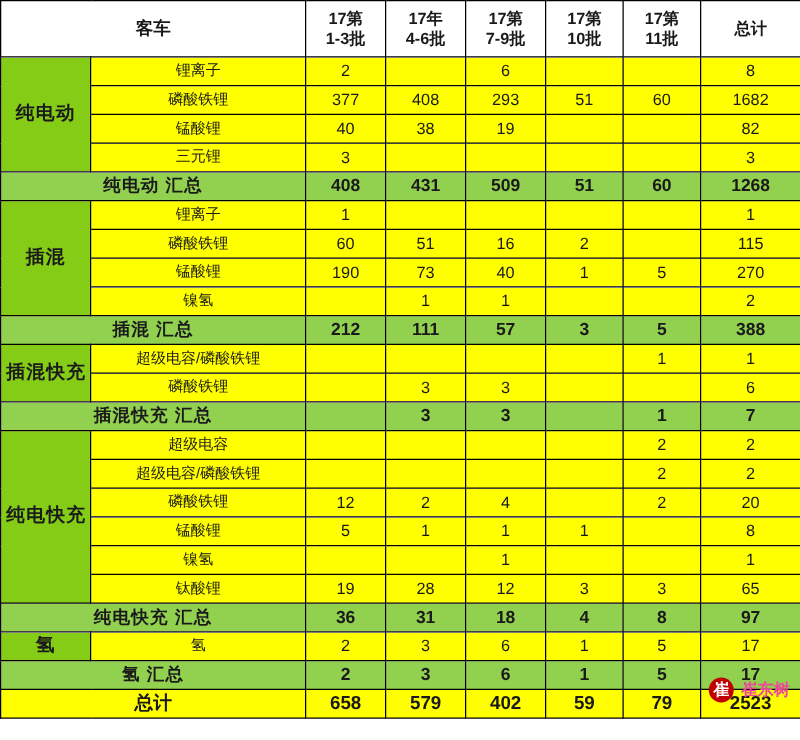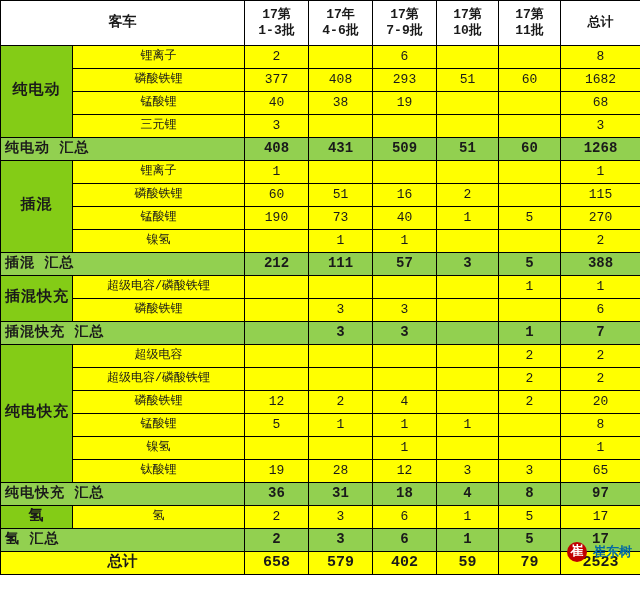--- a/index.html
+++ b/index.html
@@ -10,21 +10,20 @@
     width: 640px;
     height: 592px;
     background: #ffffff;
     font-family: "Liberation Sans", sans-serif;
     overflow: hidden;
   }
   #sheet {
     width: 640px;
     height: 592px;
     position: relative;
-    font-family: Liberation Mono, monospace;
   }
   table.grid {
     border-collapse: collapse;
     width: 640px;
     table-layout: fixed;
     font-size: 13px;
   }
   table.grid col.c0 { width: 72px; }
   table.grid col.c1 { width: 172px; }
   table.grid col.c2 { width: 64px; }
@@ -75,21 +74,21 @@
     background: #ffff00;
     font-size: 13px;
   }
   
   tr.sub td {
     background: #92d050;
     font-weight: bold;
     font-size: 14px;
   }
   tr.sub td.sublabel {
-    text-align: left;
+    text-align: center;
     letter-spacing: 1px;
   }
   
   tr.total td {
     background: #ffff00;
     font-weight: bold;
     font-size: 15px;
   }
   
   #watermark {
@@ -106,21 +105,21 @@
     height: 20px;
     border-radius: 50%;
     background: #c00000;
     color: #ffffff;
     font-size: 13px;
     font-weight: bold;
     line-height: 20px;
     text-align: center;
   }
   #watermark .wm-text {
-    color: #0369a1;
+    color: #ec4899;
     font-size: 13px;
     font-weight: bold;
   }
 </style>
 </head>
 <body>
 
 <div id="sheet">
   <table class="grid">
     <colgroup>
@@ -162,21 +161,21 @@
           <td class="num">60</td>
           <td class="num">1682</td>
         </tr>
         <tr>
           <td class="lab">锰酸锂</td>
           <td class="num">40</td>
           <td class="num">38</td>
           <td class="num">19</td>
           <td class="num"></td>
           <td class="num"></td>
-          <td class="num">68</td>
+          <td class="num">82</td>
         </tr>
         <tr>
           <td class="lab">三元锂</td>
           <td class="num">3</td>
           <td class="num"></td>
           <td class="num"></td>
           <td class="num"></td>
           <td class="num"></td>
           <td class="num">3</td>
         </tr>

